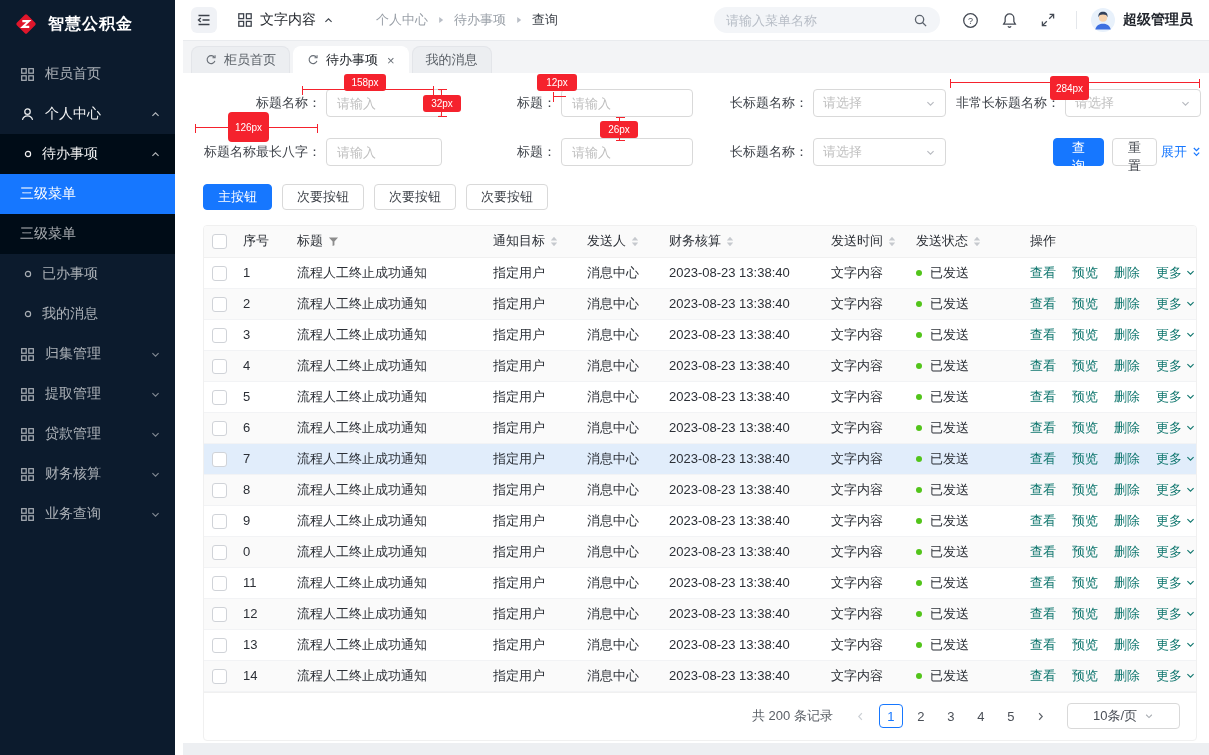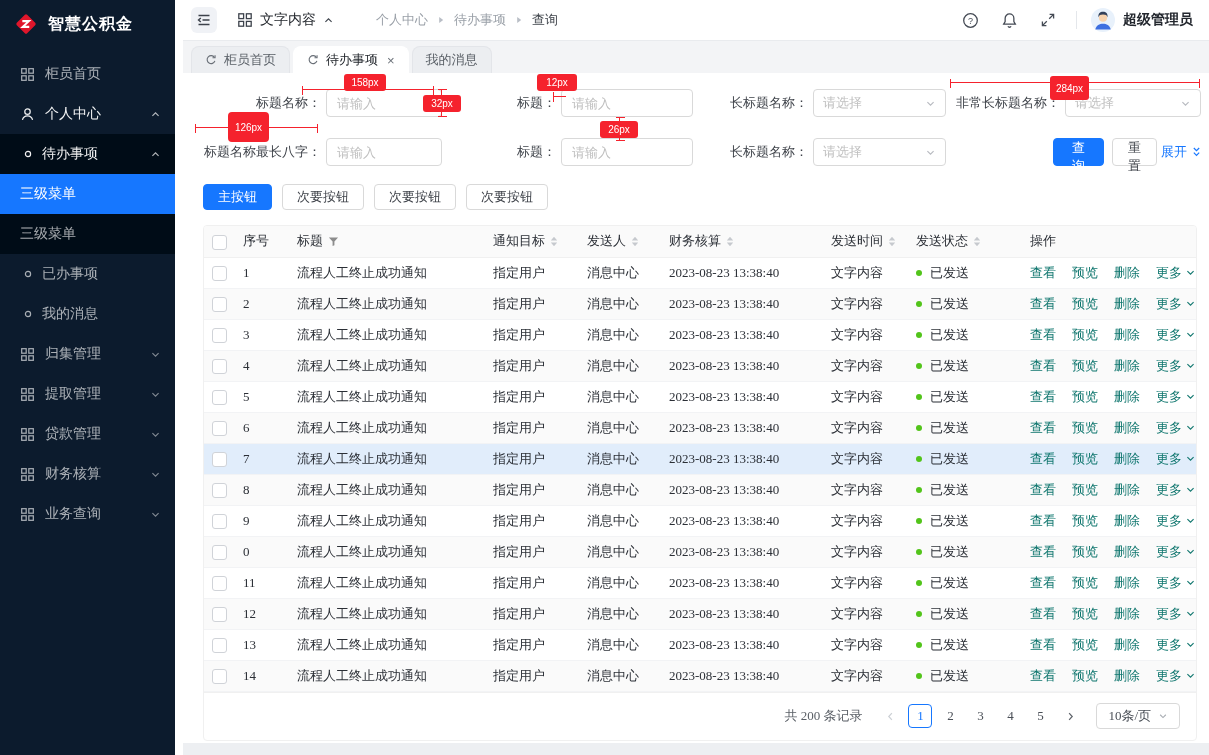--- a/index.html
+++ b/index.html
@@ -63,21 +63,21 @@
   .btn { height:28px; padding:0 14px; border-radius:4px; font-size:13px; font-family:inherit; border:1px solid #d9d9d9; background:#fff; color:#3f434a; cursor:pointer; }
   .btn.primary { background:#1677ff; border-color:#1677ff; color:#fff; }
   .f-btn { position:absolute; }
   .expand-link { position:absolute; display:flex; align-items:center; gap:4px; color:#1677ff; font-size:13px; cursor:pointer; }
 
   
   .toolbar { display:flex; gap:10px; margin:0 0 15px 20px; }
   .toolbar .btn { height:26px; }
 
   
-  .table-wrap { margin-left:20px; width:994px; border:1px solid #f0f0f0; border-radius:4px; overflow:hidden; background:#fff;font-family:Liberation Serif, serif; }
+  .table-wrap { margin-left:20px; width:994px; border:1px solid #f0f0f0; border-radius:4px; overflow:hidden; background:#fff; }
   table { width:100%; border-collapse:collapse; font-size:13px; color:#2b2f36; table-layout:fixed; }
   th { background:#fafafa; height:31px; font-weight:500; text-align:left; padding:0 8px; border-bottom:1px solid #f0f0f0; white-space:nowrap; }
   td { height:31px; padding:0 8px; border-bottom:1px solid #f2f3f5; white-space:nowrap; overflow:hidden; }
   tr.striped td { background:#fafafa; }
   tr.selected td { background:#e1edfb; }
   .th-inner { display:flex; align-items:center; gap:5px; }
   .sorter { display:inline-flex; flex-direction:column; gap:1px; color:#c6c9ce; }
   .funnel { color:#8c8c8c; }
   .cb { width:15px; height:15px; border:1px solid #d0d3d8; border-radius:3px; background:#fff; display:inline-block; vertical-align:middle; cursor:pointer; }
   .status-cell { display:flex; align-items:center; gap:8px; }
@@ -86,21 +86,21 @@
   .action-link { cursor:pointer; display:flex; align-items:center; gap:3px; }
   .action-sep { width:1px; height:12px; background:#e4e7eb; margin:0 8px; }
 
   
   .table-footer { height:48px; border-top:1px solid #f0f0f0; display:flex; align-items:center; justify-content:flex-end; padding:0 16px; gap:6px; font-size:13px; color:#4a4f57; }
   .pg-total { margin-right:10px; color:#5a5f66; }
   .pg-item { min-width:24px; height:24px; display:flex; align-items:center; justify-content:center; border-radius:4px; cursor:pointer; }
   .pg-item.current { border:1px solid #1677ff; color:#1677ff; }
   .pg-arrow { color:#60656c; }
   .pg-arrow.disabled { color:#ccd0d5; }
-  .pg-size { height:26px; border:1px solid #d9d9d9; border-radius:4px; padding:0 11px; display:flex; align-items:center; gap:7px; color:#4a4f57; cursor:pointer; margin-left:8px; }
+  .pg-size { height:26px; border:1px solid #d9d9d9; border-radius:4px; padding:0 25px; display:flex; align-items:center; gap:7px; color:#4a4f57; cursor:pointer; margin-left:8px; }
   .pg-size .ic { color:#a9adb3; }
 
   
   .annotations { position:absolute; inset:0; pointer-events:none; z-index:40; }
   .ann-badge { position:absolute; background:#f5222d; color:#fff; font-size:10px; display:flex; align-items:center; justify-content:center; border-radius:3px; z-index:42; }
   .hline { position:absolute; height:0; border-top:1px solid #f5222d; }
   .hline::before,.hline::after { content:""; position:absolute; top:-4px; width:1px; height:9px; background:#f5222d; }
   .hline::before { left:0; } .hline::after { right:0; }
   .hline.tick-left::after { display:none; }
   .vline { position:absolute; width:0; border-left:1px solid #f5222d; }
@@ -300,20 +300,29 @@
           </span>
           <span>待办事项</span>
           <span class="ic bc-sep">
             <svg width="8" height="8" viewBox="0 0 8 8">
               <path d="M2.2 1l4 3-4 3z" fill="currentColor"></path>
             </svg>
           </span>
           <span class="bc-last">查询</span>
         </div>
       <div class="spacer"></div>
+      <div class="hsearch">
+        <input placeholder="请输入菜单名称" style="">
+        <span class="ic">
+          <svg width="15" height="15" viewBox="0 0 16 16" fill="none" stroke="currentColor" stroke-width="1.4">
+              <circle cx="7" cy="7" r="4.4"></circle>
+              <line x1="10.4" y1="10.4" x2="14" y2="14"></line>
+            </svg>
+        </span>
+      </div>
       <span class="hicon">
         <svg width="17" height="17" viewBox="0 0 16 16" fill="none" stroke="currentColor" stroke-width="1.2">
             <circle cx="8" cy="8" r="6.4"></circle>
             <text x="8" y="11" text-anchor="middle" font-size="8.5" fill="currentColor" stroke="none" font-family="Liberation Sans,sans-serif">?</text>
           </svg>
       </span>
       <span class="hicon">
         <svg width="17" height="17" viewBox="0 0 16 16" fill="none" stroke="currentColor" stroke-width="1.2">
             <path d="M8 1.8a4.1 4.1 0 0 1 4.1 4.1v3.2l1.4 2.4H2.5l1.4-2.4V5.9A4.1 4.1 0 0 1 8 1.8z"></path>
             <path d="M6.6 13.4a1.5 1.5 0 0 0 2.8 0"></path>

